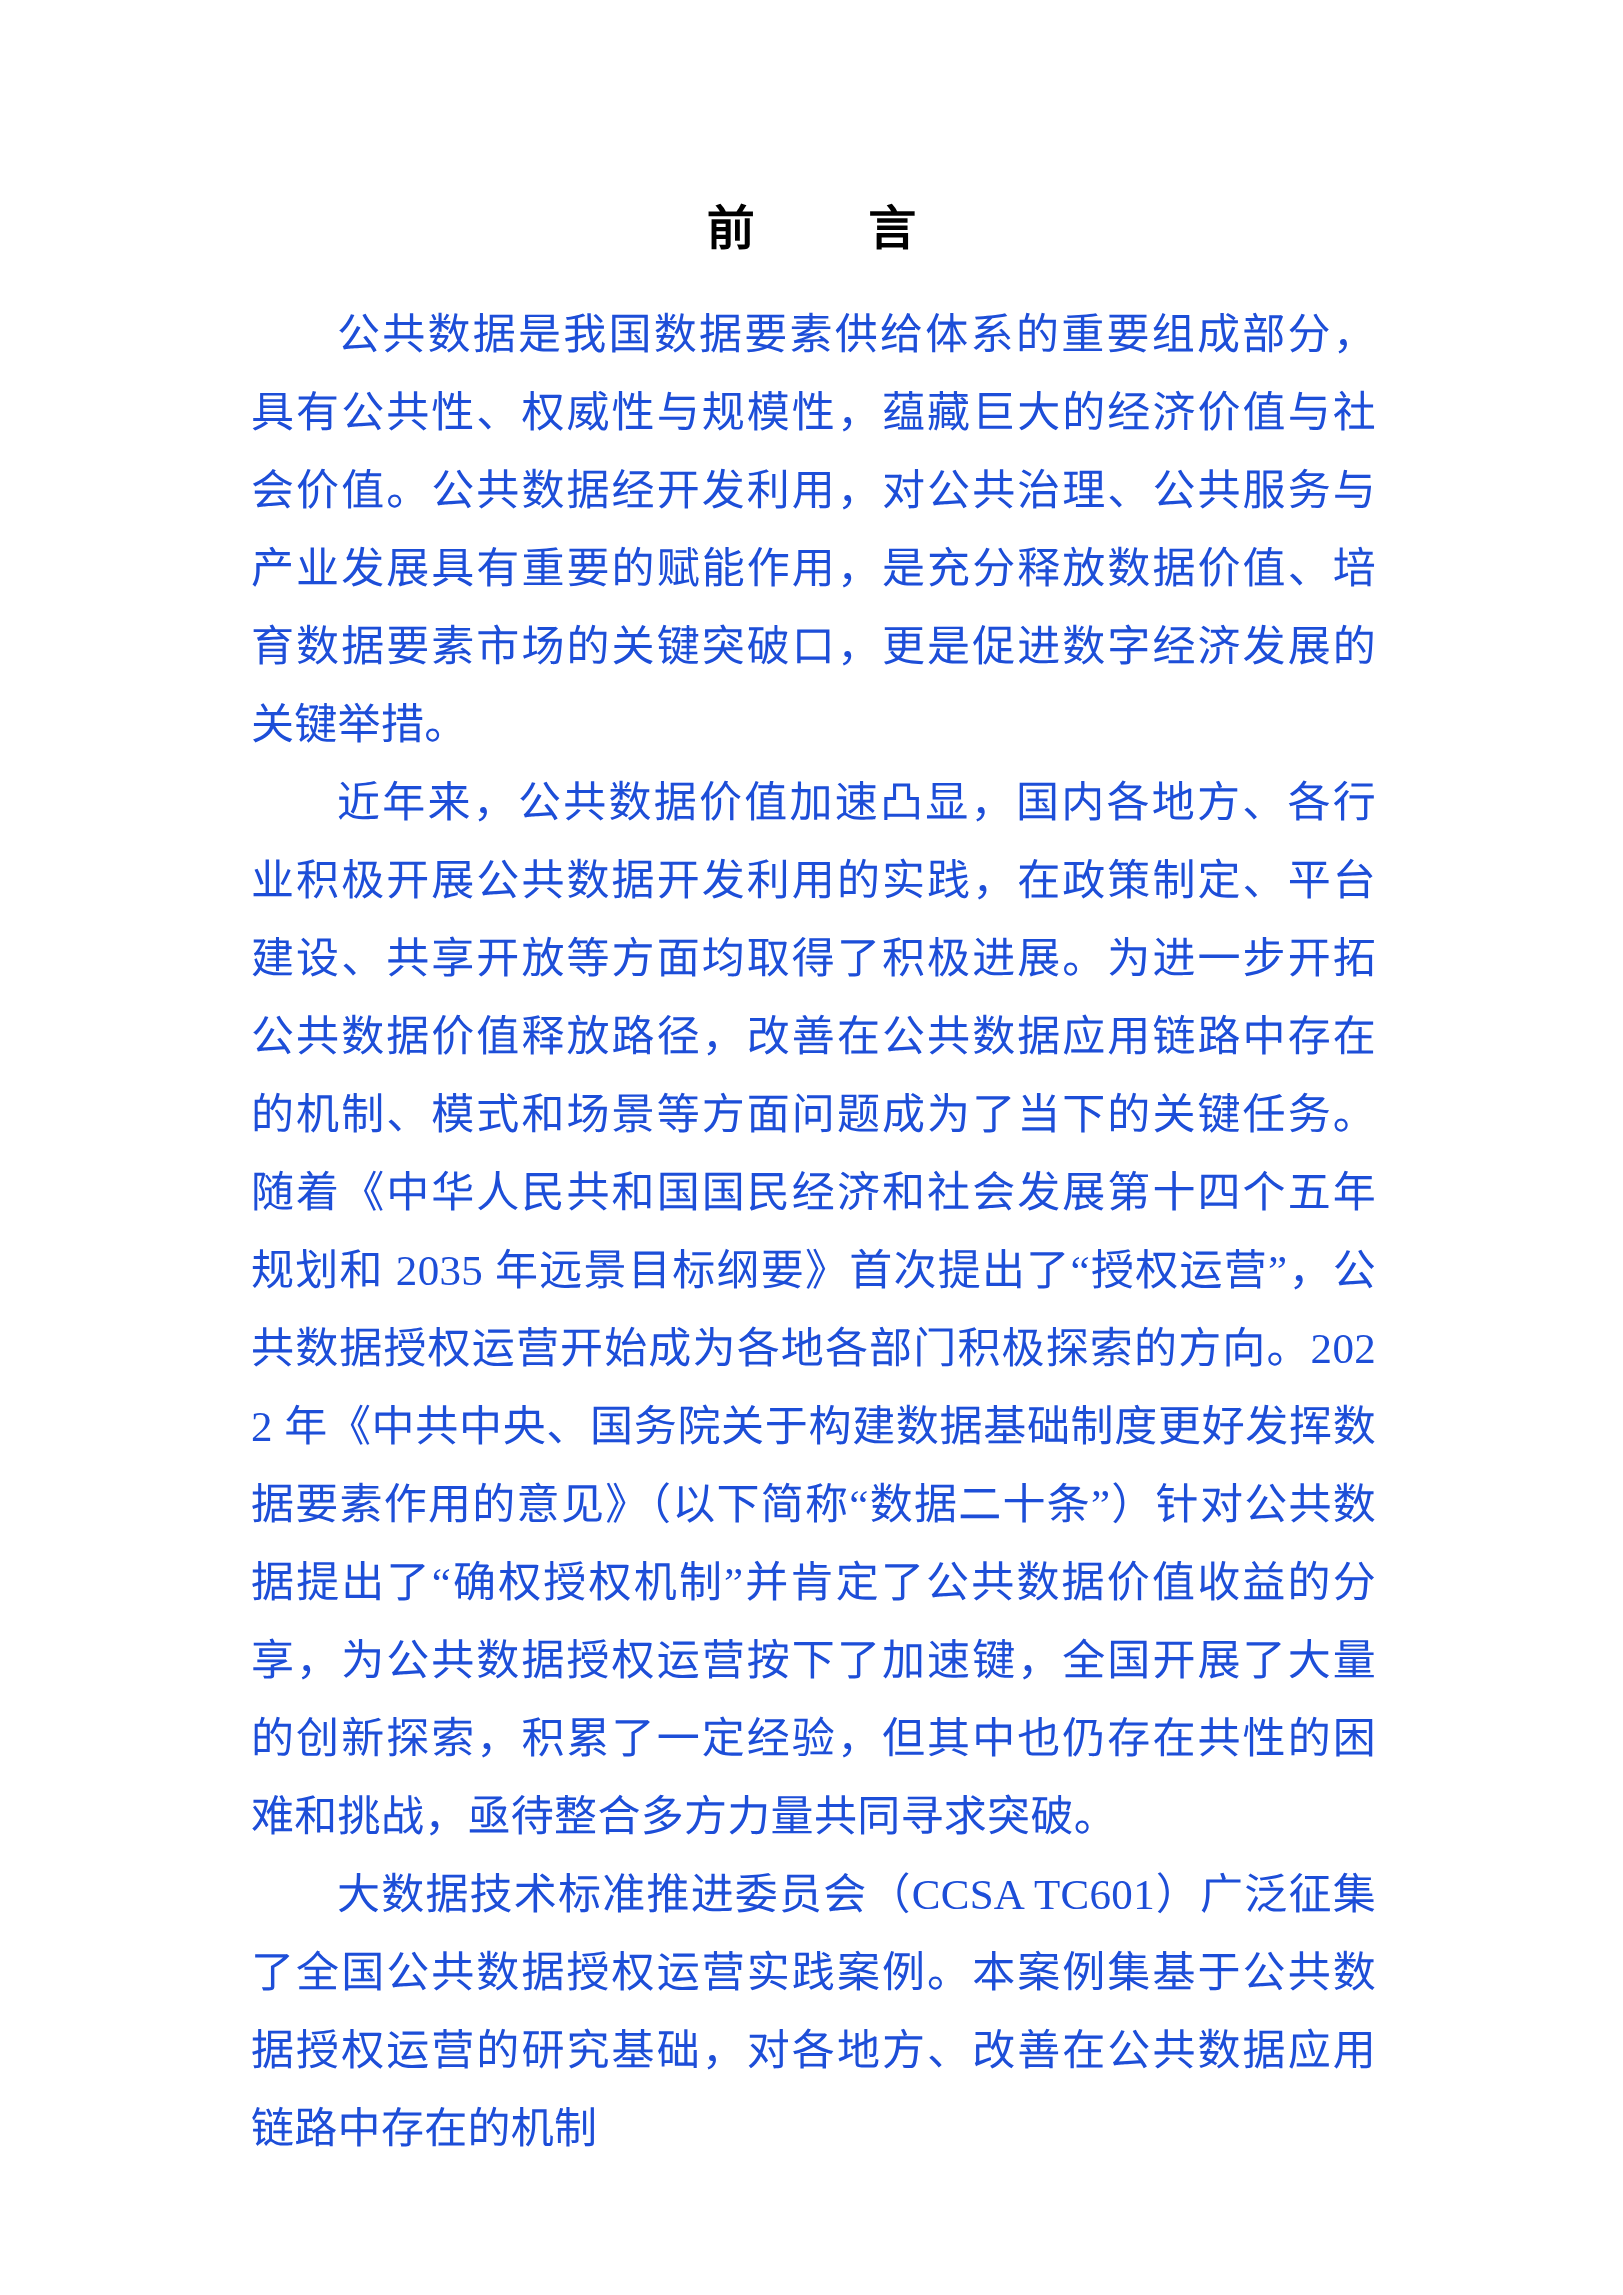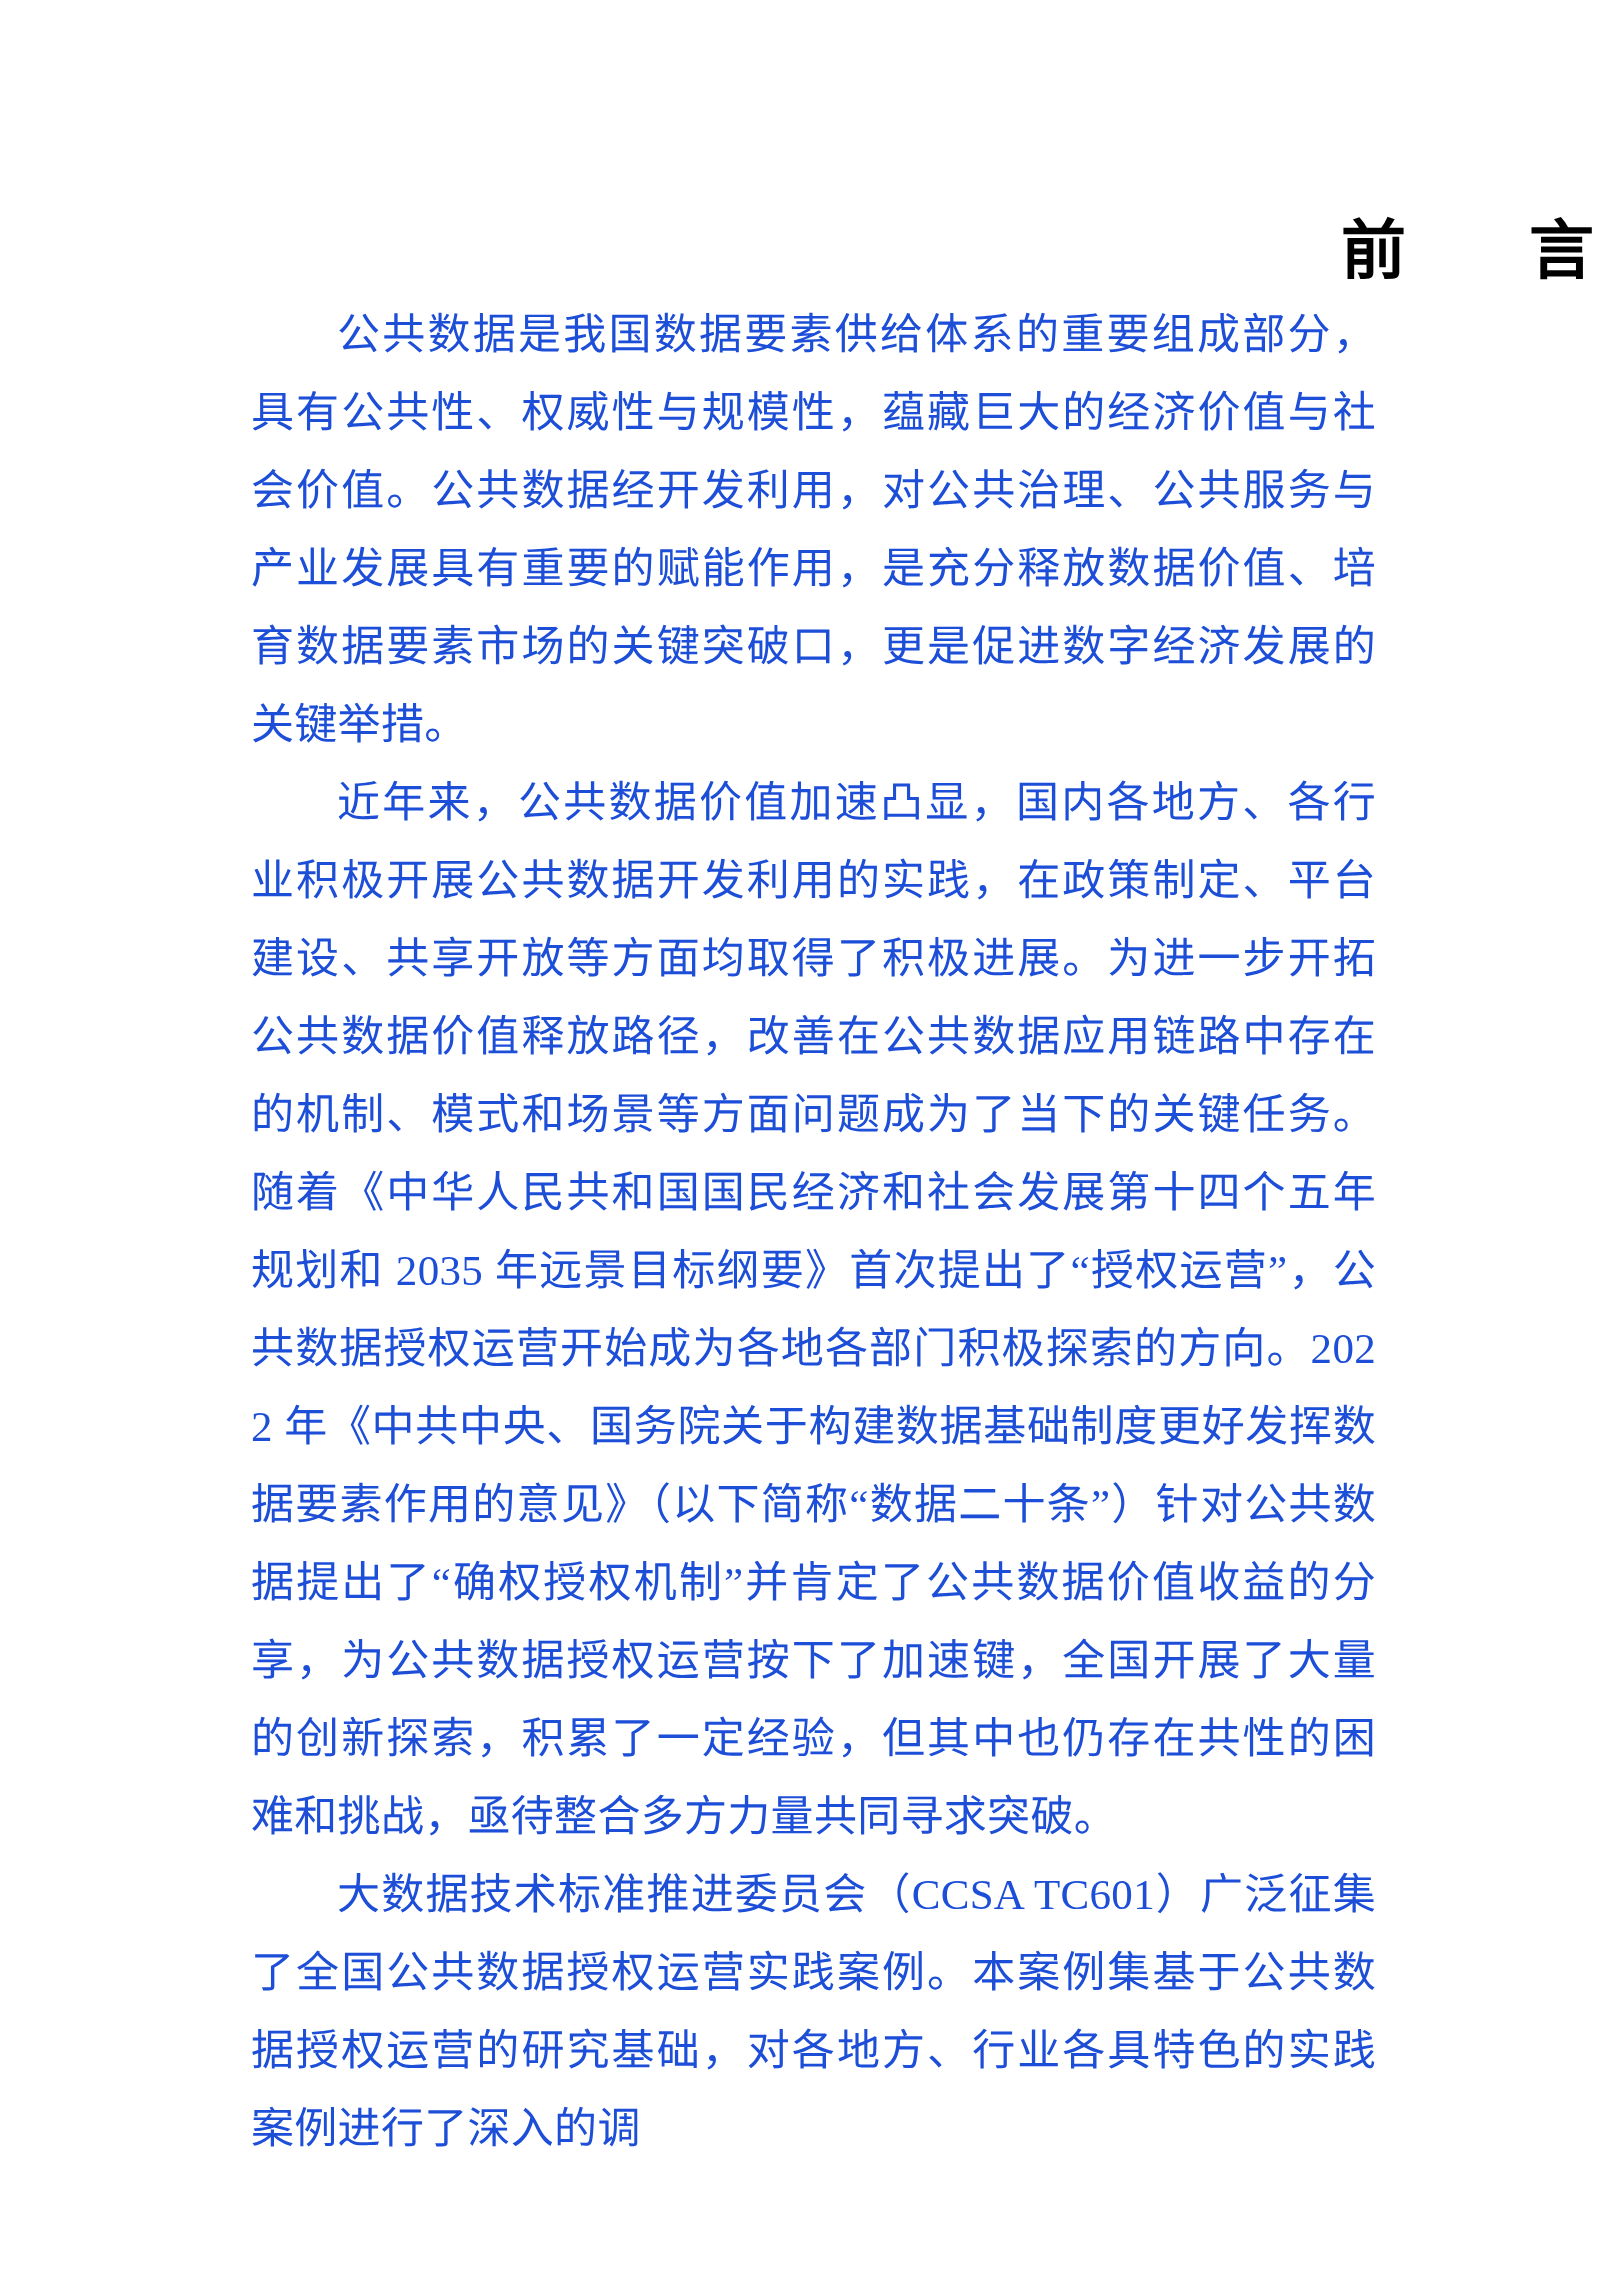--- a/index.html
+++ b/index.html
@@ -17,24 +17,24 @@
     overflow: hidden;
     box-sizing: border-box;
   }
 
   
   .doc-title {
     position: absolute;
     top: 169px;
     left: 0;
     width: 1623px;
-    text-align: right;
+    text-align: center;
     font-family: "Liberation Sans", "DejaVu Sans", sans-serif;
     font-weight: 700;
-    font-size: 65px;
+    font-size: 48px;
     line-height: 1.18;
     letter-spacing: 29px;
     text-indent: 29px;   
     color: #000000;
     white-space: pre;
   }
 
   
   .body-block {
     position: absolute;
@@ -64,18 +64,18 @@
 <div class="page">
 
   <h1 class="doc-title">前  言</h1>
 
   <div class="body-block">
 
     <p class="para">公共数据是我国数据要素供给体系的重要组成部分，具有公共性、权威性与规模性，蕴藏巨大的经济价值与社会价值。公共数据经开发利用，对公共治理、公共服务与产业发展具有重要的赋能作用，是充分释放数据价值、培育数据要素市场的关键突破口，更是促进数字经济发展的关键举措。</p>
 
     <p class="para">近年来，公共数据价值加速凸显，国内各地方、各行业积极开展公共数据开发利用的实践，在政策制定、平台建设、共享开放等方面均取得了积极进展。为进一步开拓公共数据价值释放路径，改善在公共数据应用链路中存在的机制、模式和场景等方面问题成为了当下的关键任务。随着《中华人民共和国国民经济和社会发展第十四个五年规划和 2035 年远景目标纲要》首次提出了“授权运营”，公共数据授权运营开始成为各地各部门积极探索的方向。2022 年《中共中央、国务院关于构建数据基础制度更好发挥数据要素作用的意见》（以下简称“数据二十条”）针对公共数据提出了“确权授权机制”并肯定了公共数据价值收益的分享，为公共数据授权运营按下了加速键，全国开展了大量的创新探索，积累了一定经验，但其中也仍存在共性的困难和挑战，亟待整合多方力量共同寻求突破。</p>
 
-    <p class="para">大数据技术标准推进委员会（CCSA TC601）广泛征集了全国公共数据授权运营实践案例。本案例集基于公共数据授权运营的研究基础，对各地方、行业各具特色的实践案例进行了深入的调</p>
+    <p class="para">大数据技术标准推进委员会（CCSA TC601）广泛征集了全国公共数据授权运营实践案例。本案例集基于公共数据授权运营的研究基础，对各地方、改善在公共数据应用链路中存在的机制</p>
 
   </div>
 
 </div>
 
 
 </body></html>

